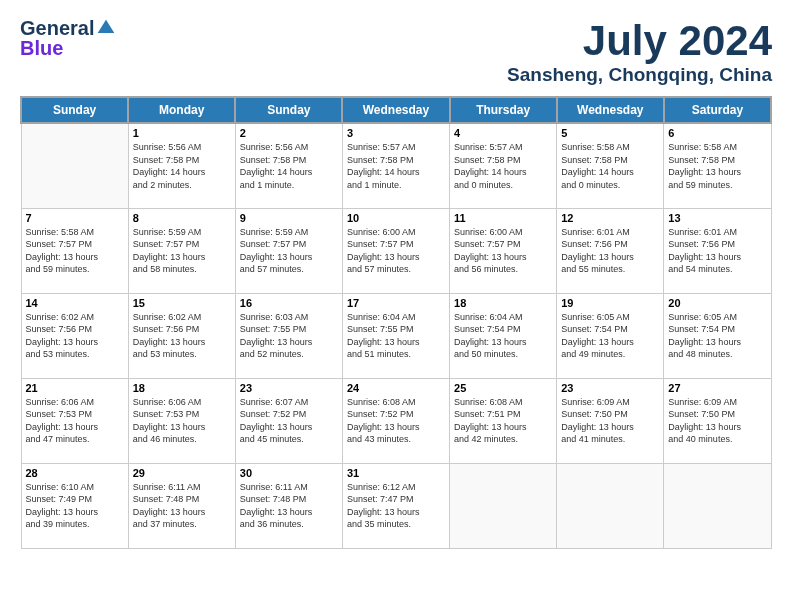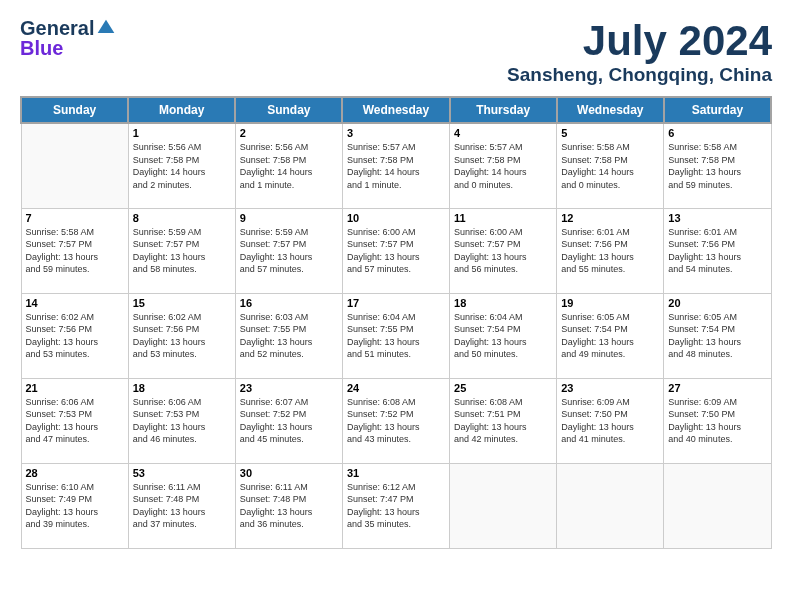--- a/index.html
+++ b/index.html
@@ -326,21 +326,21 @@
         </tr>
         <tr>
           <td>
             <span class="day-num">28</span>
             <div class="day-info" style="white-space: pre-line;">Sunrise: 6:10 AM
 Sunset: 7:49 PM
 Daylight: 13 hours
 and 39 minutes.</div>
           </td>
           <td>
-            <span class="day-num">53</span>
+            <span class="day-num">29</span>
             <div class="day-info" style="white-space: pre-line;">Sunrise: 6:11 AM
 Sunset: 7:48 PM
 Daylight: 13 hours
 and 37 minutes.</div>
           </td>
           <td>
             <span class="day-num">30</span>
             <div class="day-info" style="white-space: pre-line;">Sunrise: 6:11 AM
 Sunset: 7:48 PM
 Daylight: 13 hours

